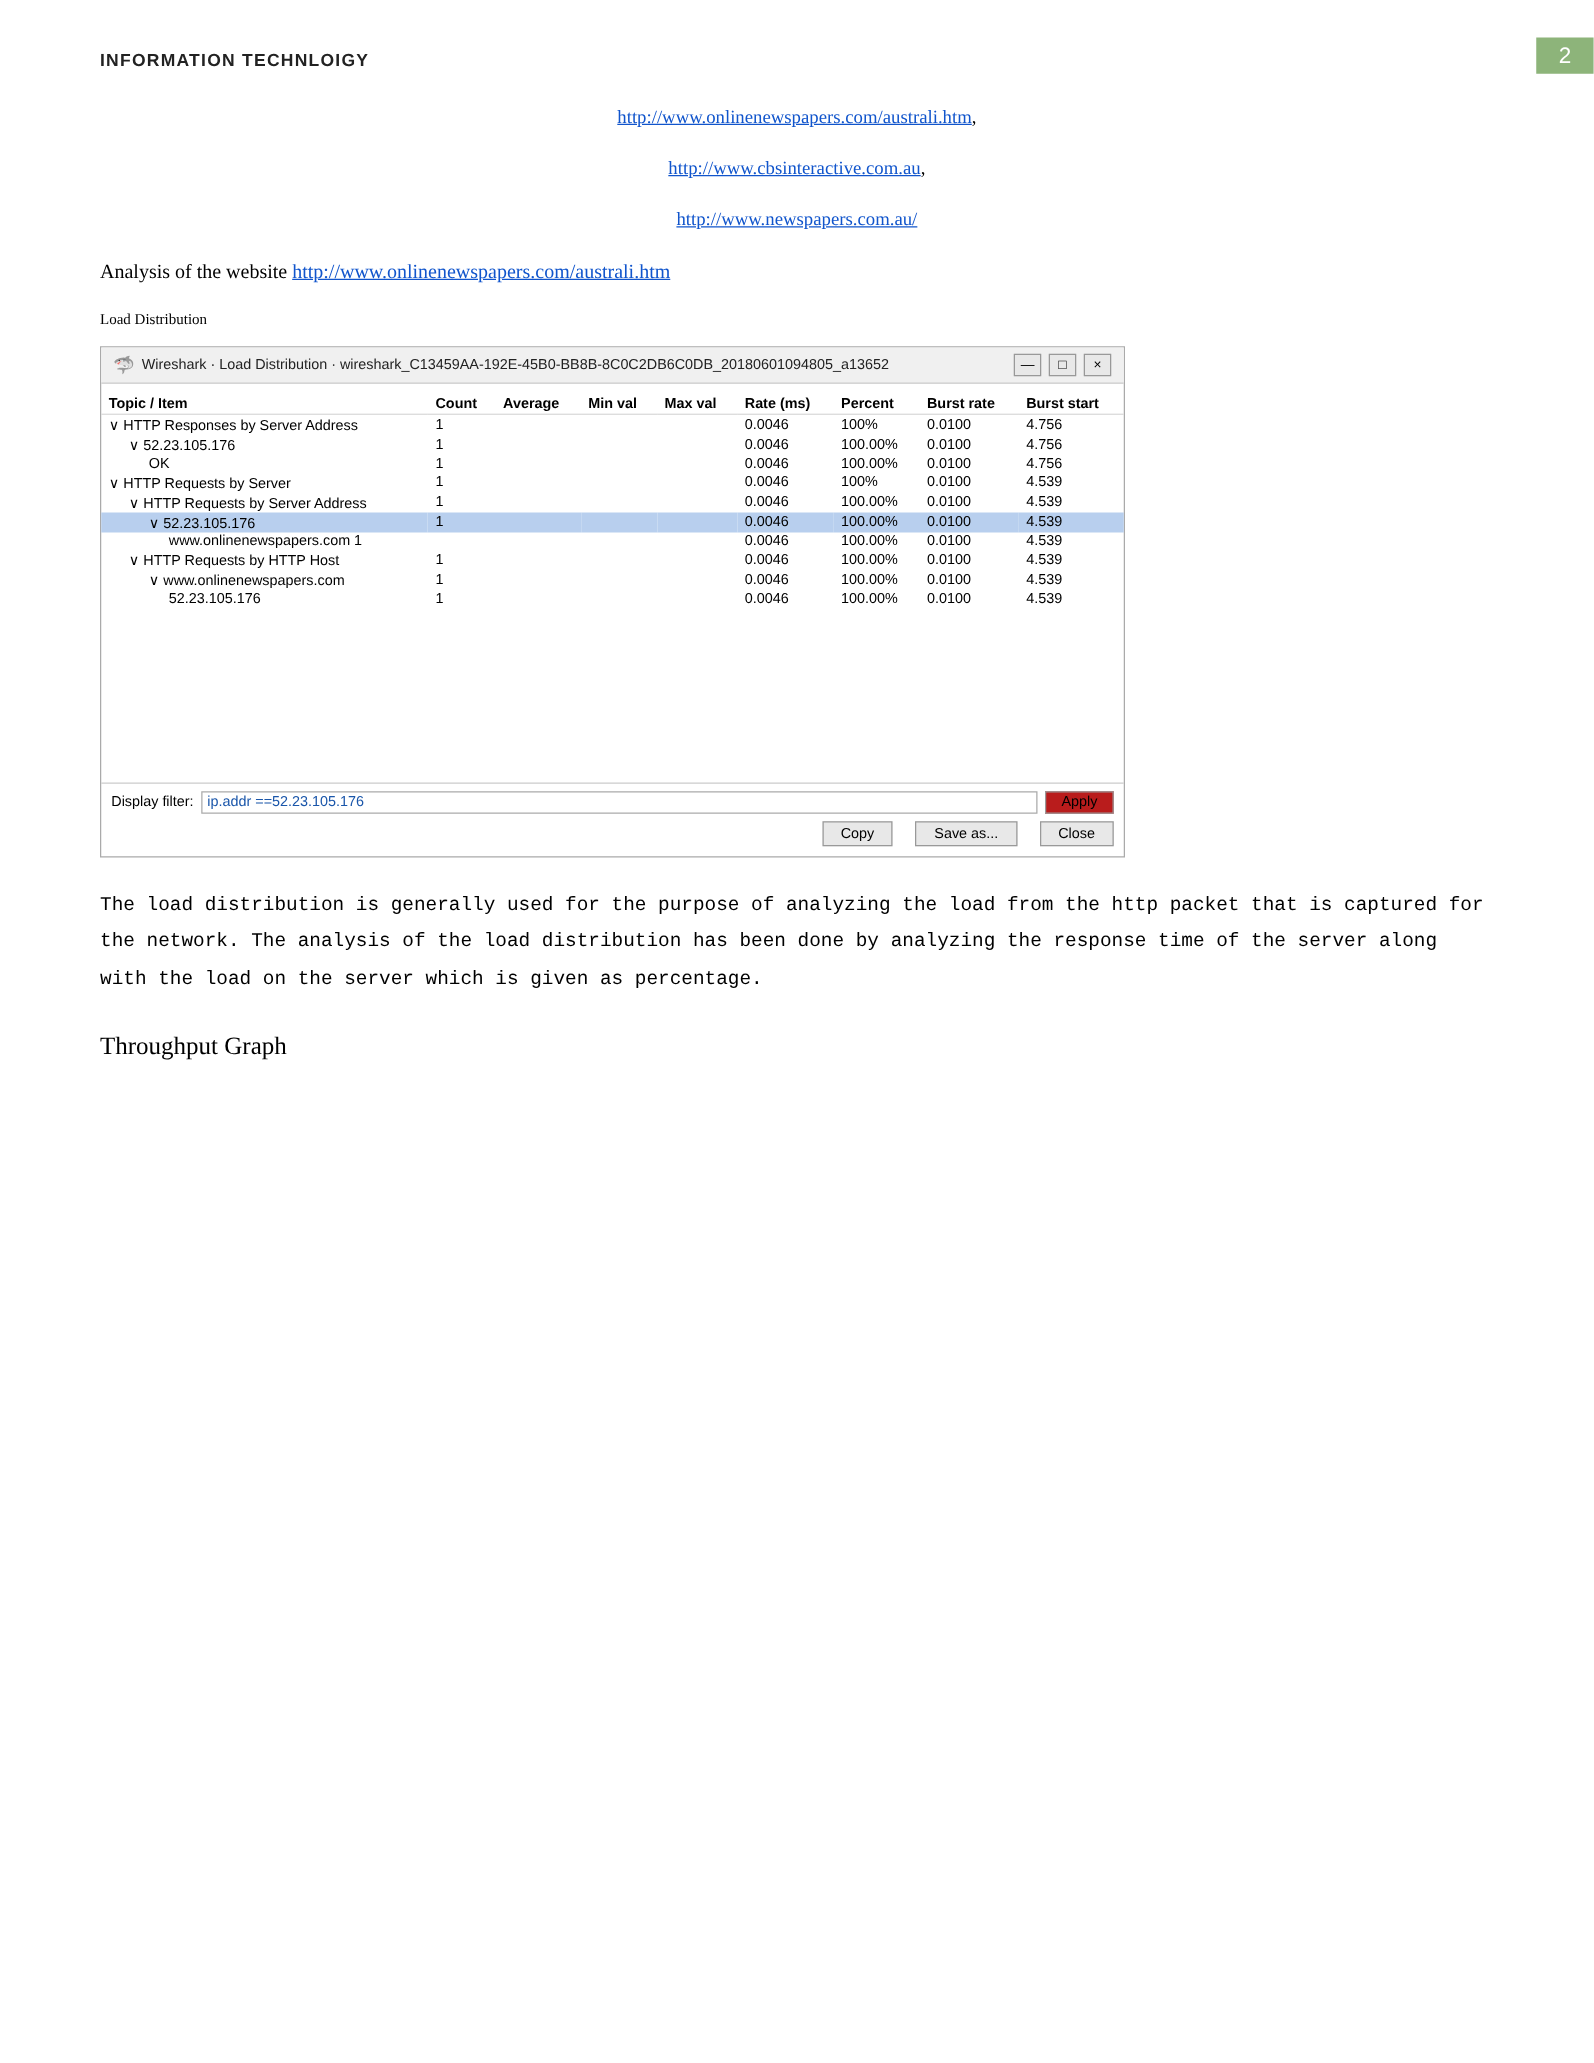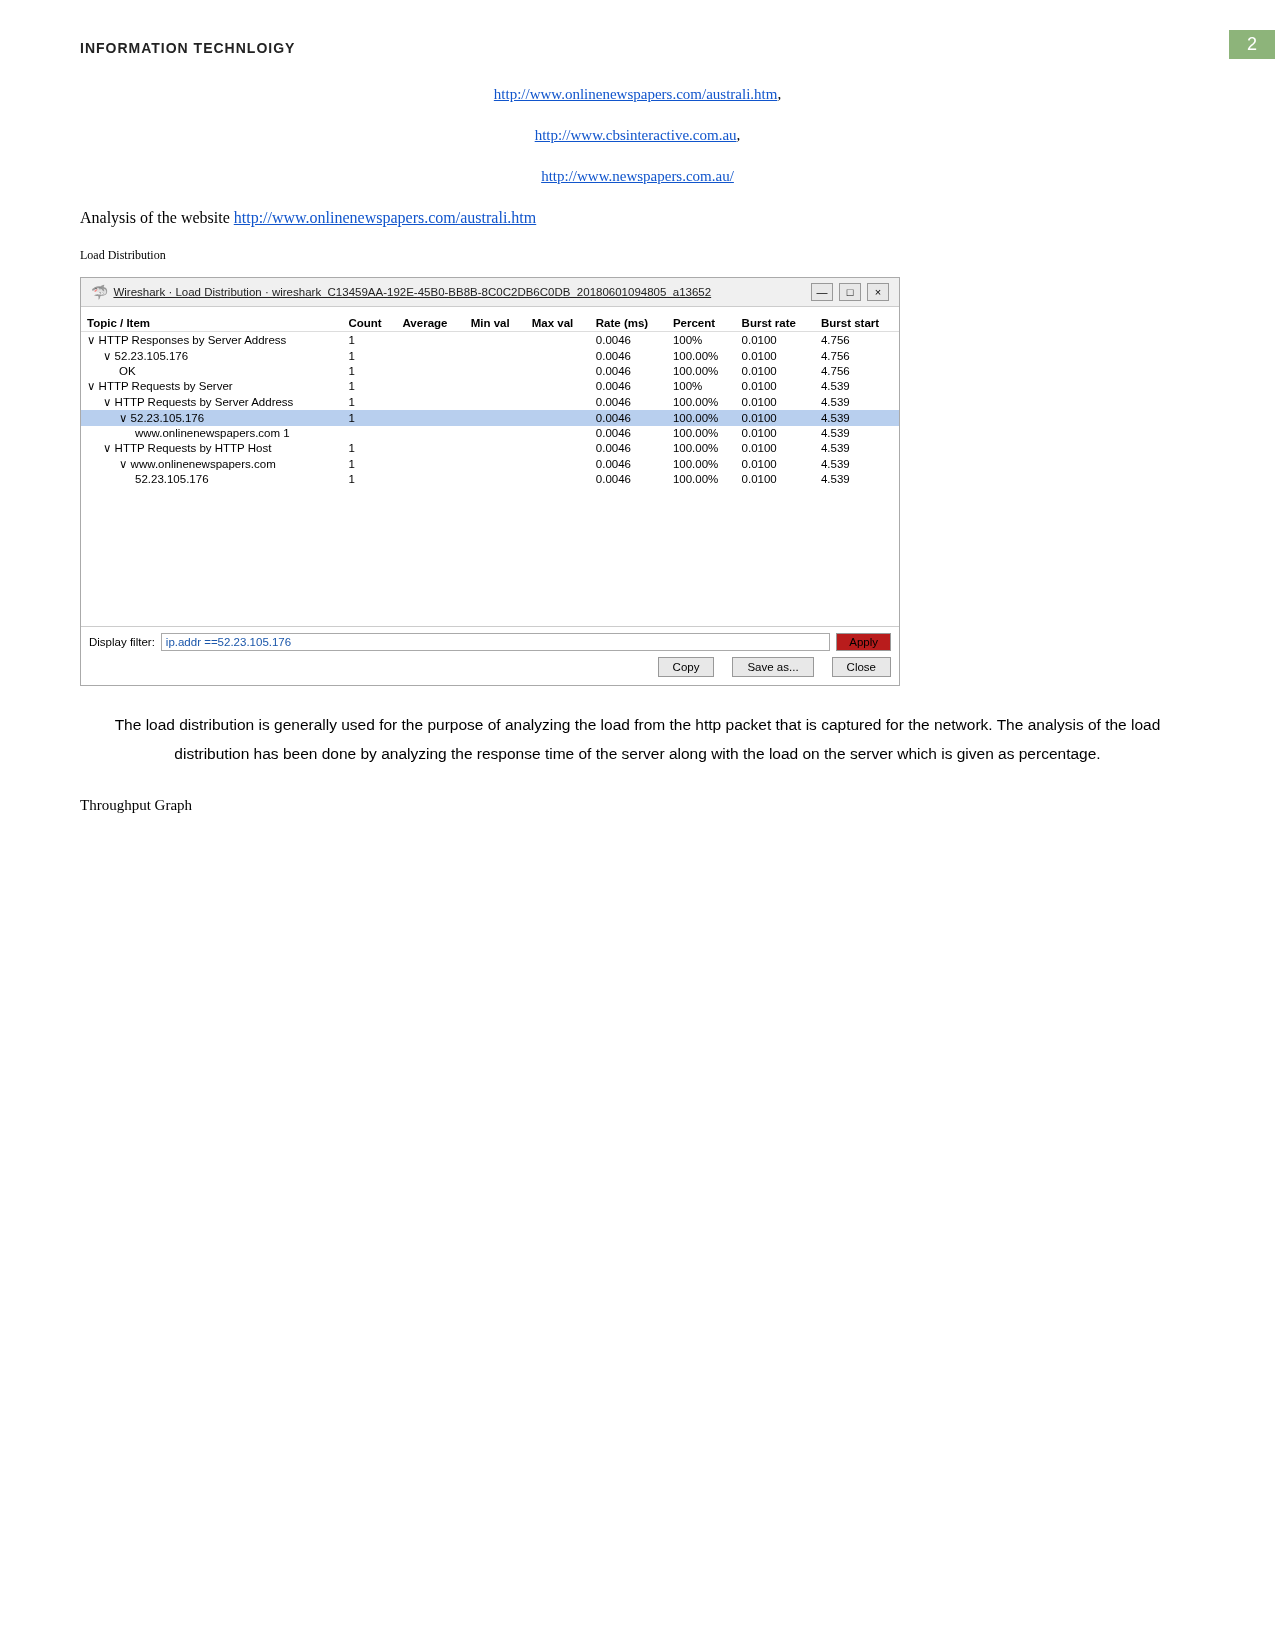--- a/index.html
+++ b/index.html
@@ -81,21 +81,20 @@
       padding: 5px 10px;
       display: flex;
       align-items: center;
       justify-content: space-between;
     }
 
     .ws-title-text {
       font-size: 11.5px;
       color: #222;
       flex: 1;
-      text-decoration: underline;
     }
 
     .ws-window-controls {
       display: flex;
       gap: 6px;
       align-items: center;
     }
 
     .ws-ctrl {
       display: inline-block;
@@ -187,26 +186,25 @@
       padding: 3px 14px;
       background: #e8e8e8;
       border: 1px solid #999;
       cursor: pointer;
     }
 
     .body-text {
       font-size: 15.5px;
       line-height: 1.9;
       margin-bottom: 28px;
-      font-family: Liberation Sans, sans-serif;
-      text-align: center;
+      font-family: Liberation Mono, monospace;
     }
 
     .throughput-title {
-      font-size: 15px;
+      font-size: 20px;
       font-weight: normal;
       margin-top: 10px;
     }
   </style>
 </head>
 <body>
 
 <div class="page">
 
   <div class="page-number-badge">

